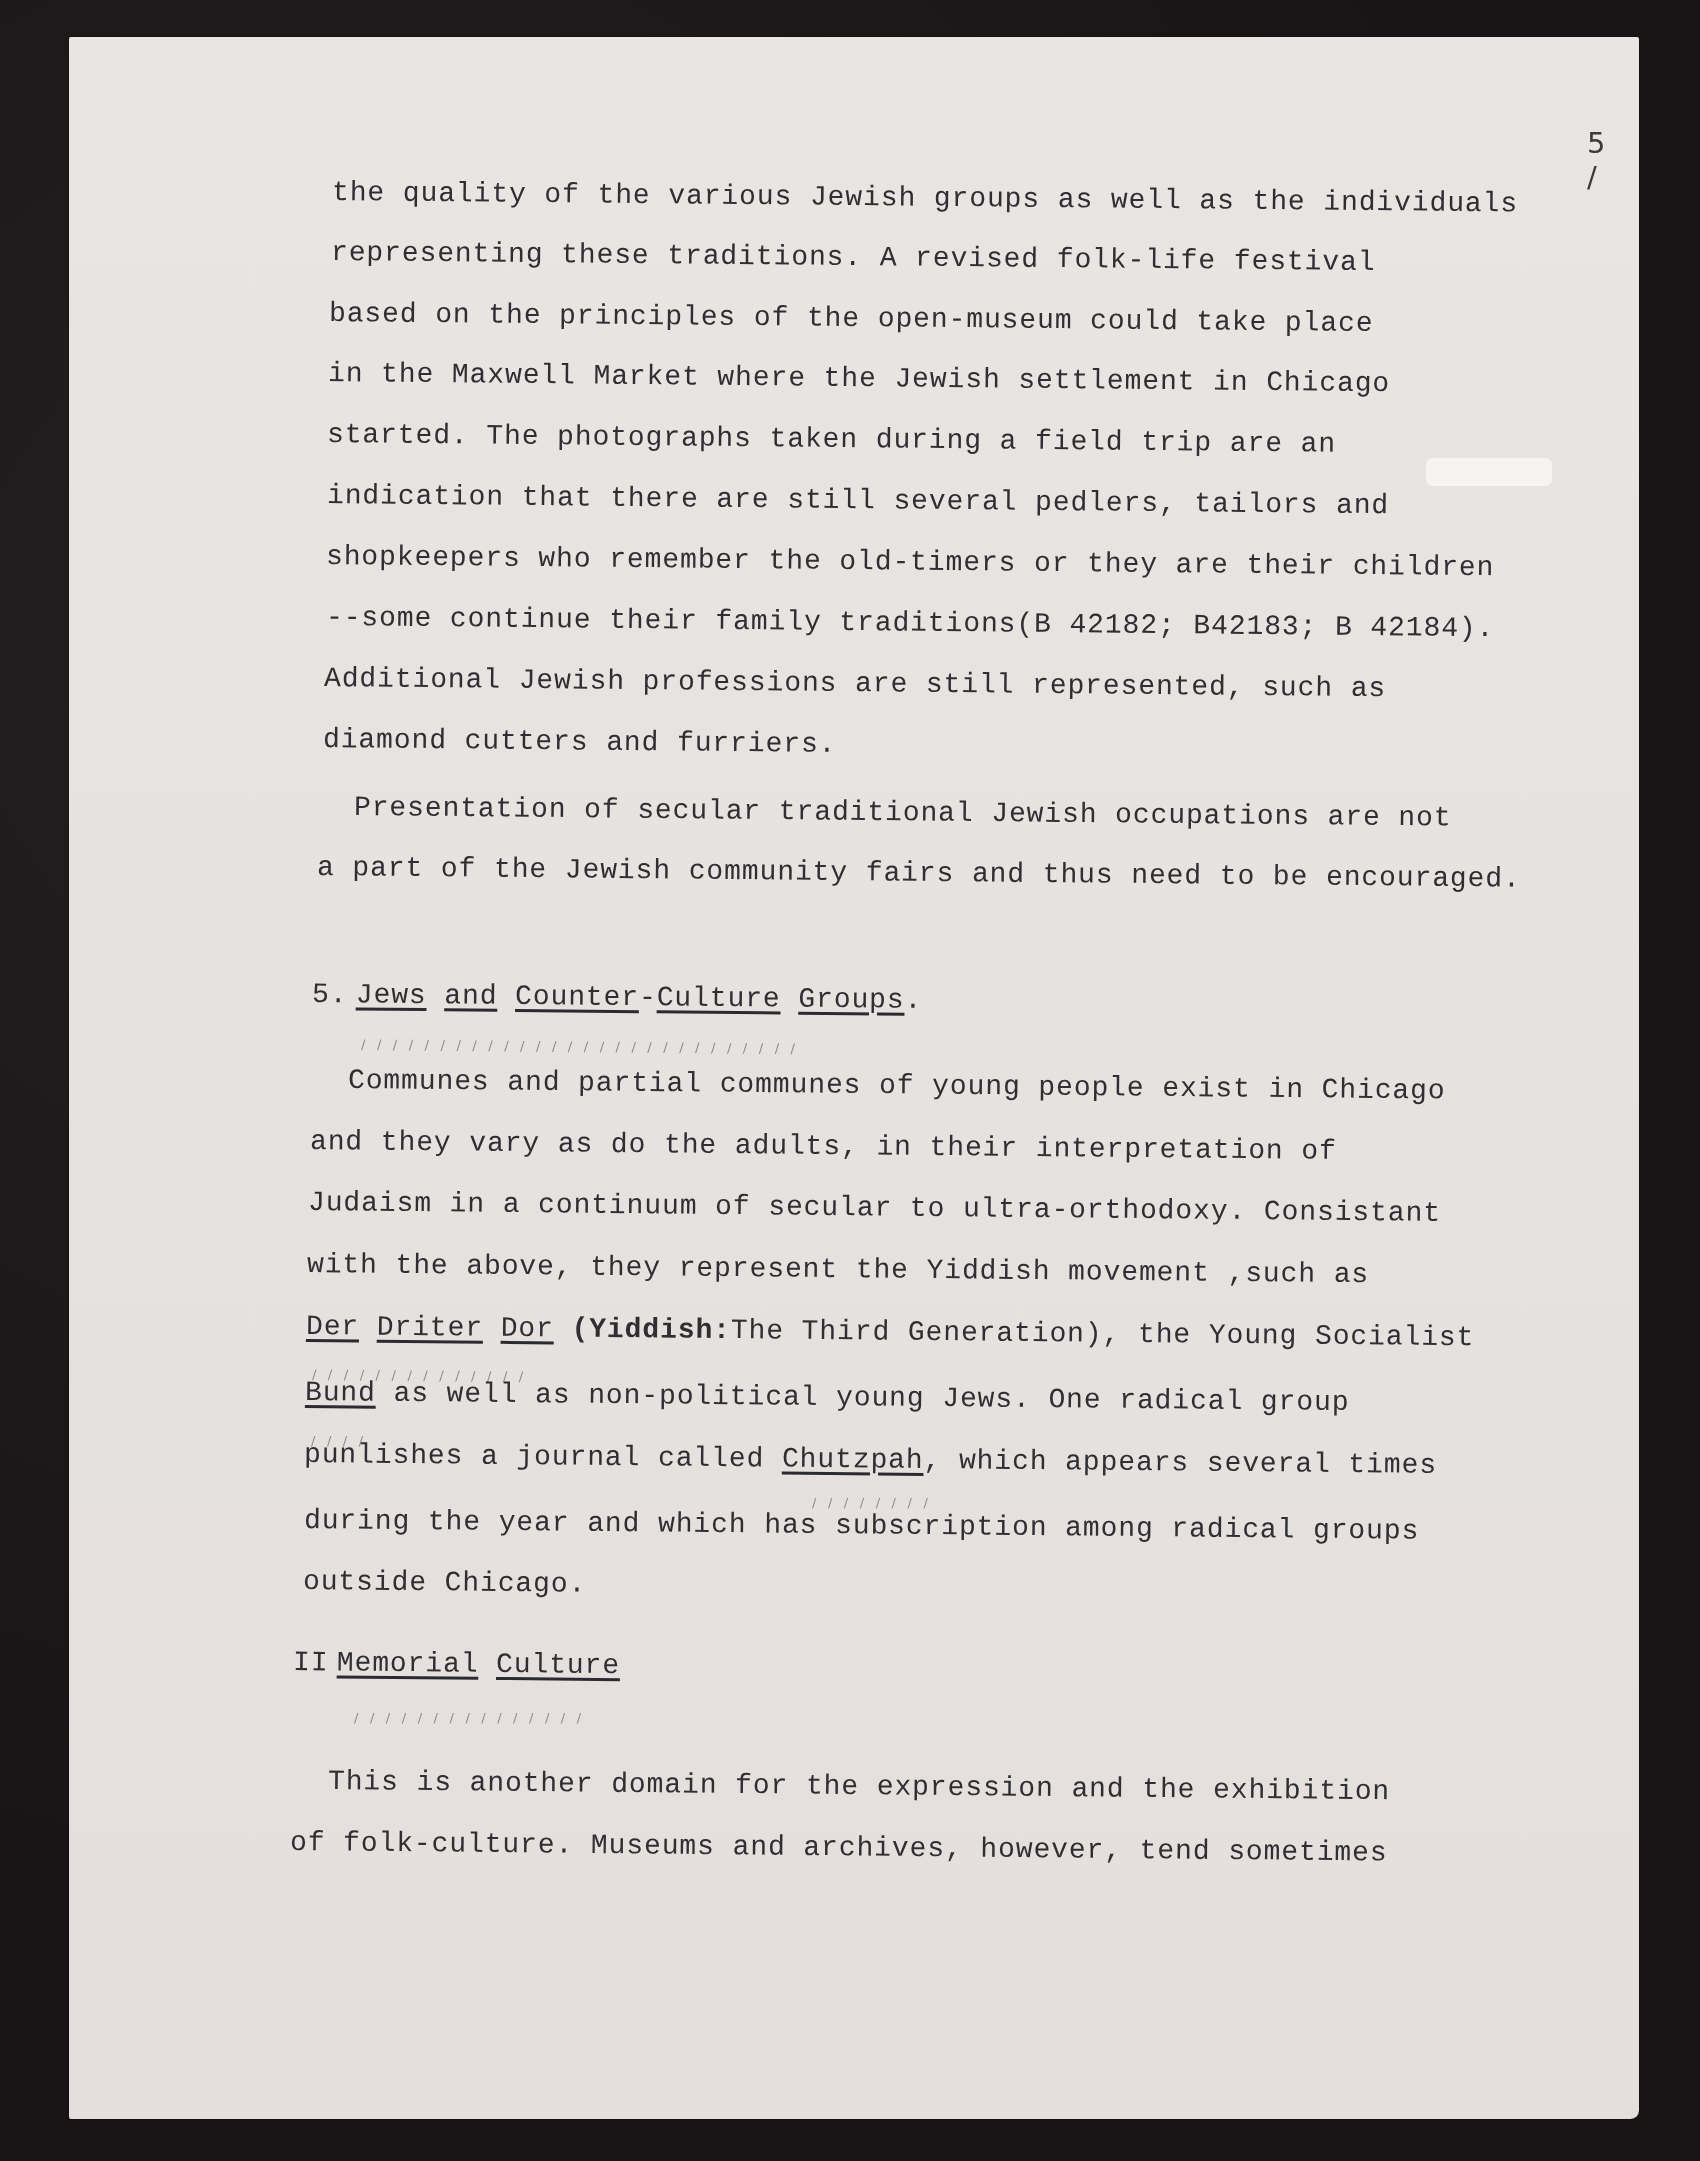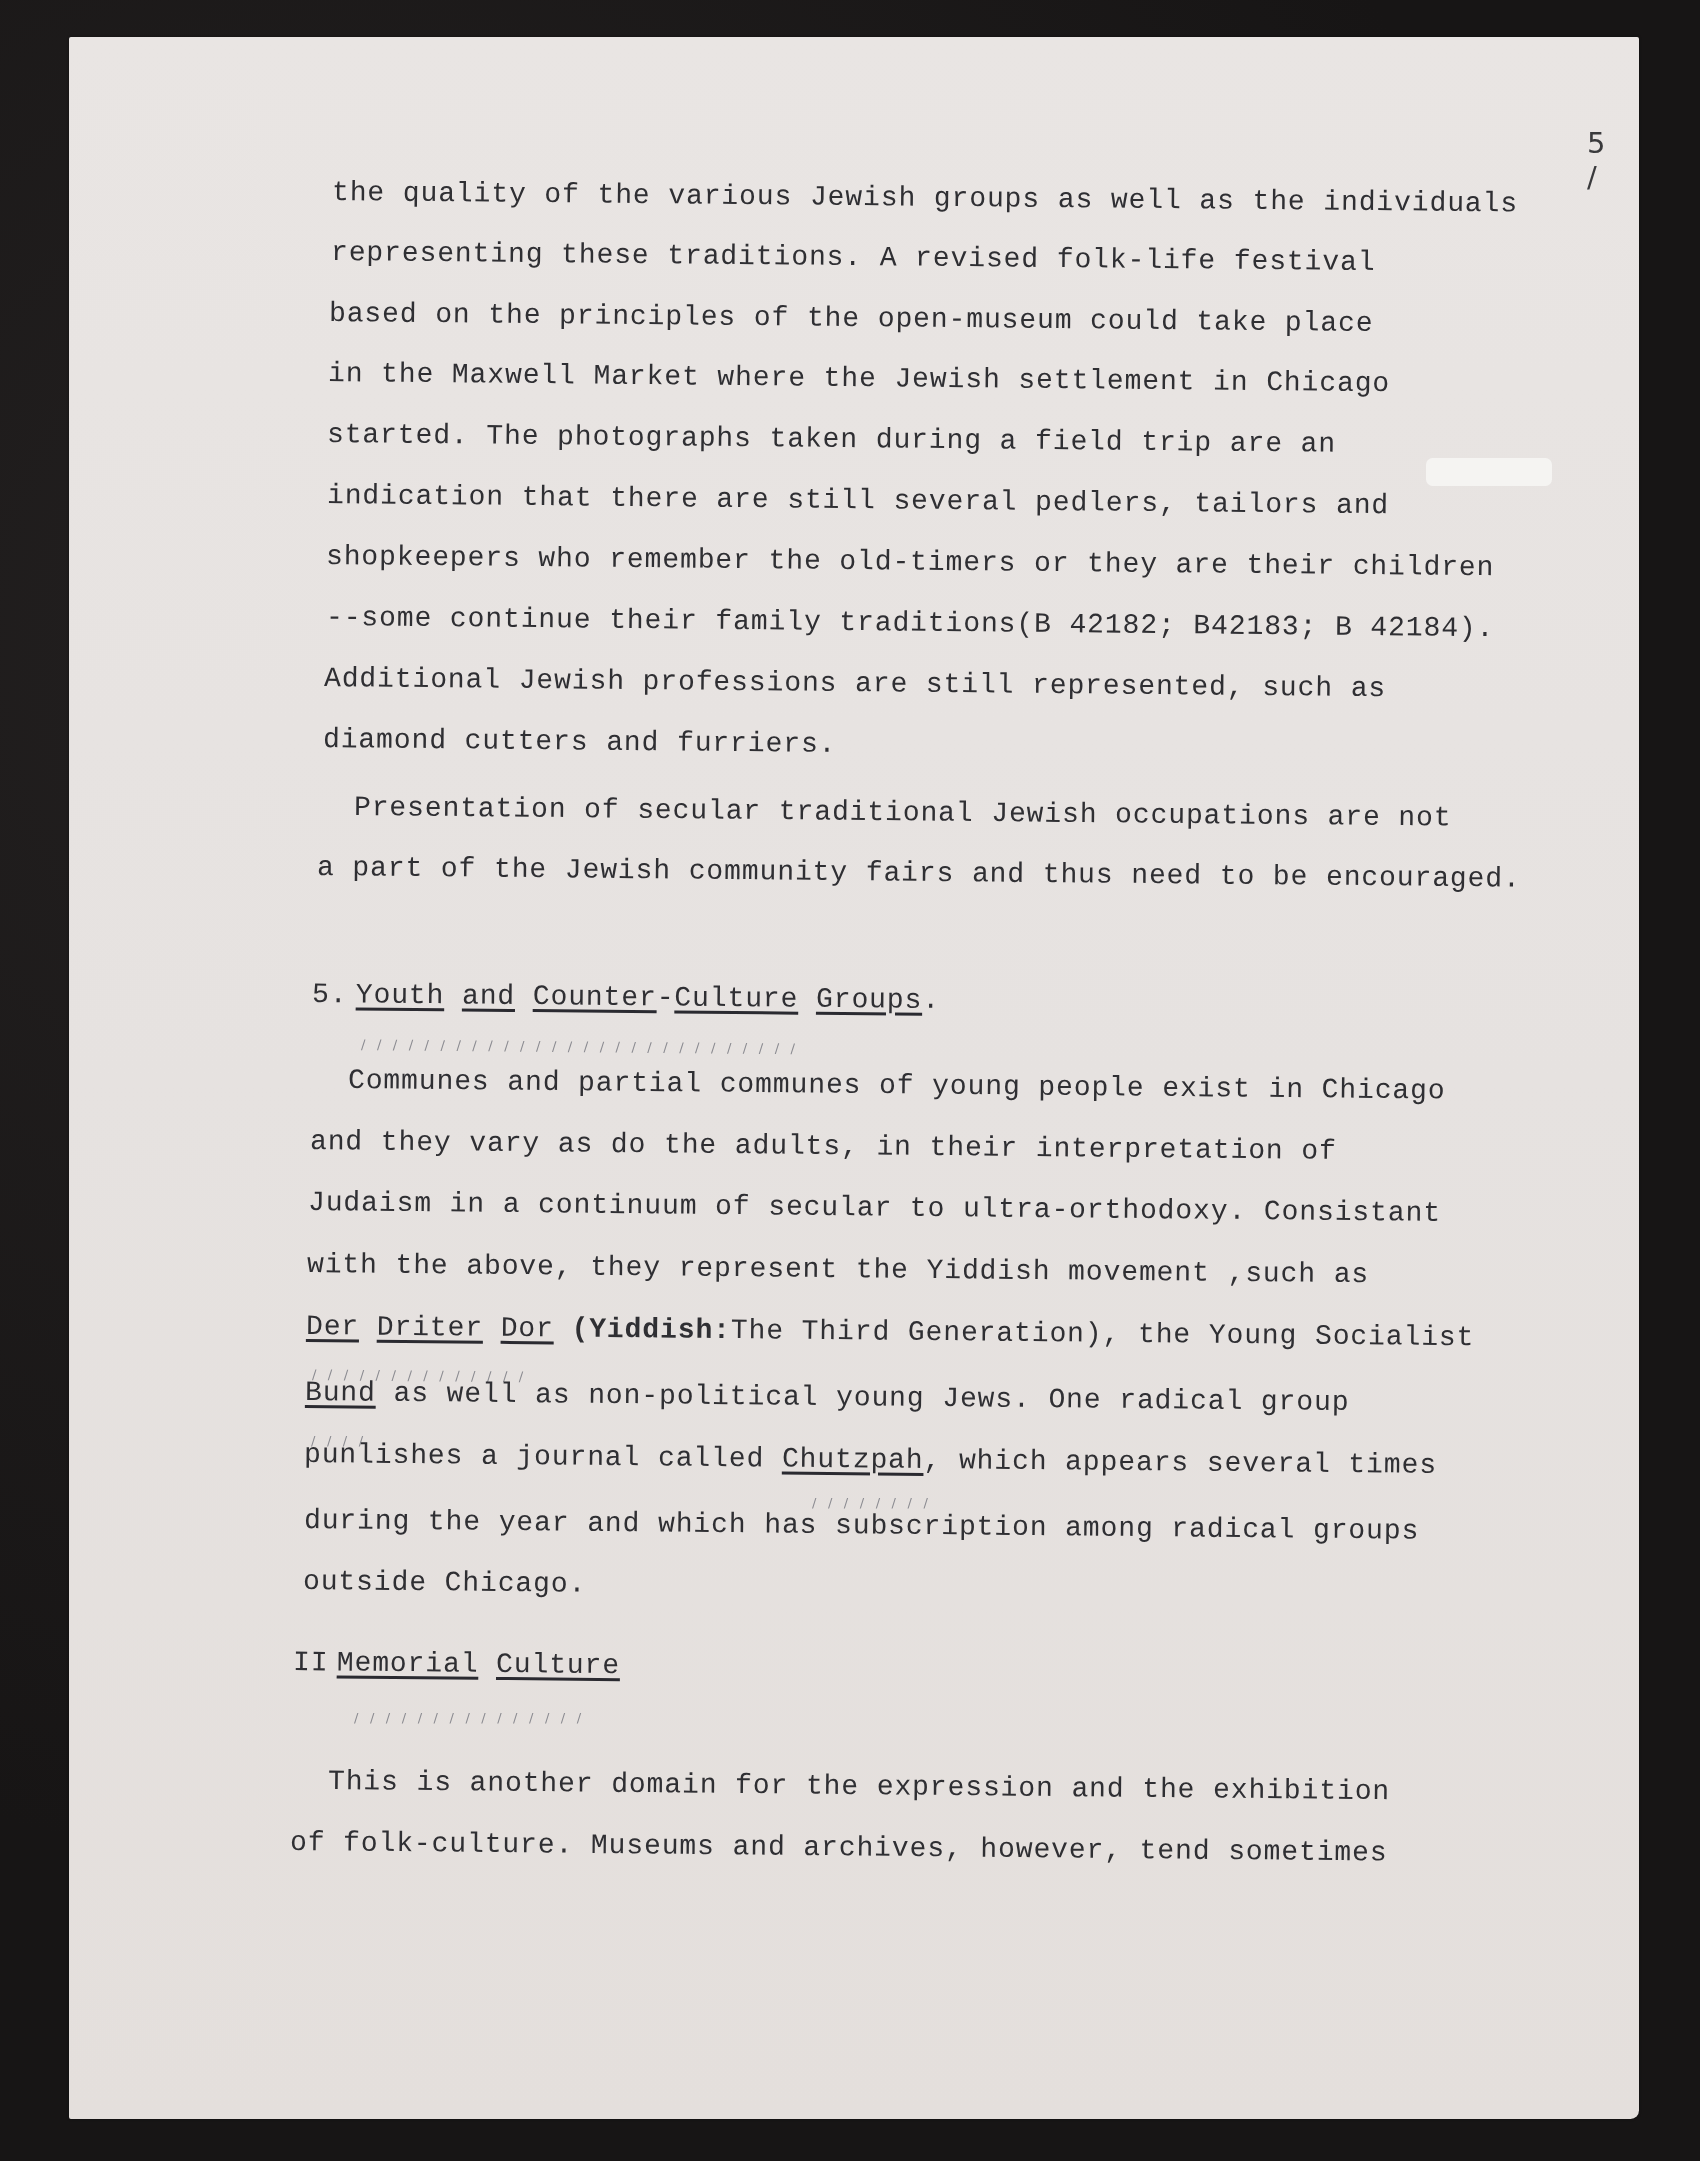--- a/index.html
+++ b/index.html
@@ -91,21 +91,21 @@
   <div class="line" style="left:258px; top:443px; transform:rotate(0.55deg);">indication that there are still several pedlers, tailors and</div>
   <div class="line" style="left:257px; top:504px; transform:rotate(0.55deg);">shopkeepers who remember the old-timers or they are their children</div>
   <div class="line" style="left:257px; top:565px; transform:rotate(0.55deg);">--some continue their family traditions(B 42182; B42183; B 42184).</div>
   <div class="line" style="left:255px; top:626px; transform:rotate(0.55deg);">Additional Jewish professions are still represented, such as</div>
   <div class="line" style="left:254px; top:687px; transform:rotate(0.55deg);">diamond cutters and furriers.</div>
 
   <div class="line" style="left:285px; top:755px; transform:rotate(0.55deg);">Presentation of secular traditional Jewish occupations are not</div>
   <div class="line" style="left:248px; top:815px; transform:rotate(0.55deg);">a part of the Jewish community fairs and thus need to be encouraged.</div>
 
   <div class="line" style="left:243px; top:942px; transform:rotate(0.55deg);">
-    <span class="heading-num">5.</span><span class="u">Youth</span> <span class="u">and</span> <span class="u">Counter</span><span>-</span><span class="u">Culture</span> <span class="u">Groups</span><span>.</span>
+    <span class="heading-num">5.</span><span class="u">Jews</span> <span class="u">and</span> <span class="u">Counter</span><span>-</span><span class="u">Culture</span> <span class="u">Groups</span><span>.</span>
   </div>
   <div class="ticks" style="left:292px; top:1002px; transform:rotate(0.55deg);">/ / / / /   / / /   / / / / / / /   / / / / / / /   / / / / / /</div>
 
   <div class="line" style="left:279px; top:1028px; transform:rotate(0.55deg);">Communes and partial communes of young people exist in Chicago</div>
   <div class="line" style="left:241px; top:1089px; transform:rotate(0.55deg);">and they vary as do the adults, in their interpretation of</div>
   <div class="line" style="left:239px; top:1150px; transform:rotate(0.55deg);">Judaism in a continuum of secular to ultra-orthodoxy. Consistant</div>
   <div class="line" style="left:238px; top:1212px; transform:rotate(0.55deg);">with the above, they represent the Yiddish movement ,such as</div>
 
   <div class="line" style="left:237px; top:1274px; transform:rotate(0.55deg);">
     <span class="u">Der</span> <span class="u">Driter</span> <span class="u">Dor</span> <b>(Yiddish:</b><span>The Third Generation), the Young Socialist</span>

